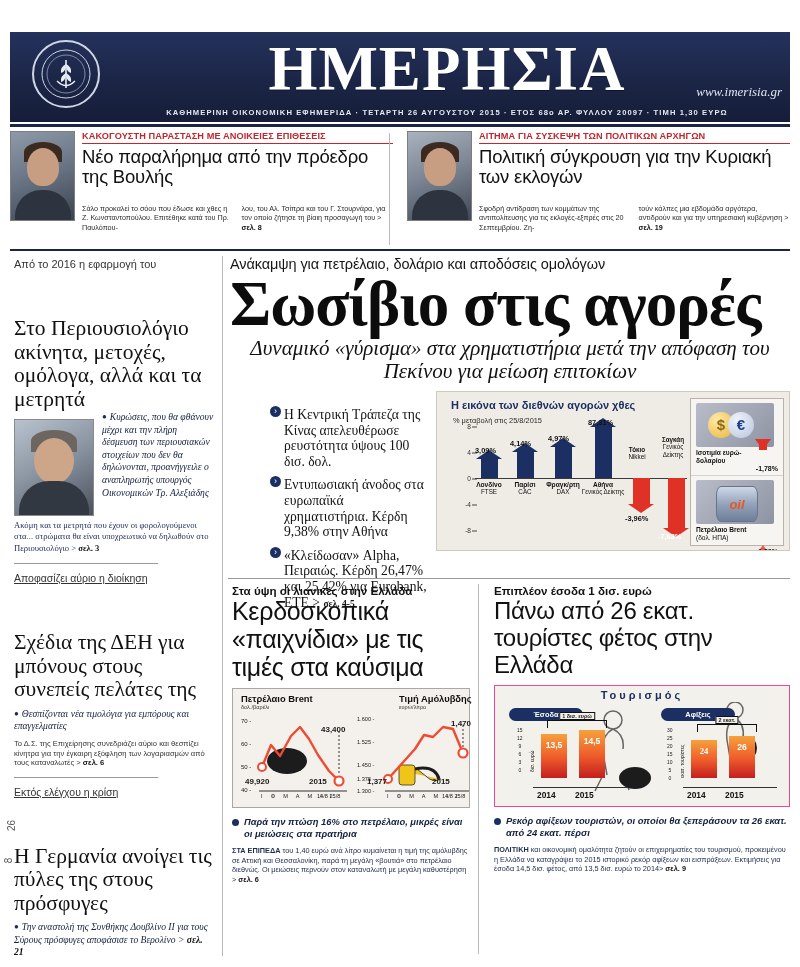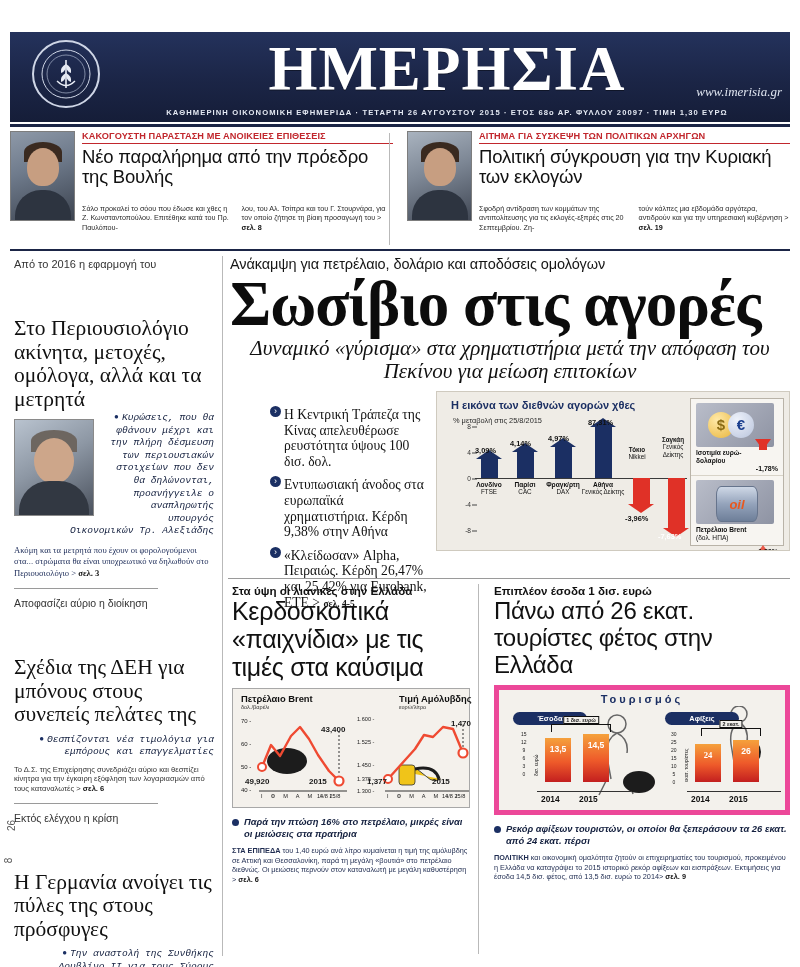--- a/index.html
+++ b/index.html
@@ -89,30 +89,29 @@
   .lc-photo{
     width:78px;height:95px;float:left;margin:8px 8px 4px 0;
     border:1px solid #8a8a8a;position:relative;overflow:hidden;
     background:linear-gradient(150deg,#b9c3cf 0%,#8d97a4 45%,#4a515d 100%);
   }
   .lc-photo .f{position:absolute;left:50%;top:18px;transform:translateX(-50%);width:40px;height:46px;border-radius:50%;background:#cda68a;}
   .lc-photo .h{position:absolute;left:50%;top:10px;transform:translateX(-50%);width:46px;height:22px;border-radius:50% 50% 0 0;background:#6d6660;}
   .lc-photo .b{position:absolute;left:50%;bottom:0;transform:translateX(-50%);width:70px;height:34px;border-radius:30px 30px 0 0;background:#323842;}
   .blurb-italic{
     font-size:9.6px;line-height:12.6px;font-style:italic;color:#14203f;
-    font-family:Liberation Mono, monospace;
-    text-align:right;
+    font-family:Liberation Serif, serif;
   }
   .bull{color:#1b2f63;font-size:8px;margin-right:3px;vertical-align:1px;}
   .body-serif{
     clear:both;font-family:"Liberation Serif",serif;
     font-size:8.6px;line-height:11.4px;color:#21305c;margin-top:7px;
   }
   .thin-rule{height:1px;background:#9a9a9a;margin:9px 0 8px 0;width:72%;}
-  .lc-kicker{font-size:10.5px;color:#333;}
+  .lc-kicker{font-size:10.5px;color:#333;text-decoration:underline;}
   .lc-note{font-size:7.6px;line-height:9.6px;color:#333;margin-top:6px;font-family:"Liberation Sans",sans-serif;}
 
   
   .center{position:absolute;left:230px;top:256px;width:560px;}
   .c-kicker{font-size:14.5px;color:#161616;letter-spacing:-.1px;}
   .mega{
     font-family:"Liberation Serif", serif;font-weight:700;
     font-size:63px;line-height:62px;letter-spacing:-1px;color:#0c0c0c;
     margin:1px 0 2px 0;
   }
@@ -198,21 +197,21 @@
   .lc-title{font-size:9.4px;font-weight:700;color:#111;}
   .lc-unit{font-size:5.6px;color:#333;}
   .bullet-italic{
     font-size:9.4px;line-height:12px;font-style:italic;font-weight:700;color:#14203f;
     padding-left:12px;position:relative;margin-top:8px;
   }
   .bullet-italic:before{content:"";position:absolute;left:0;top:3px;width:7px;height:7px;border-radius:50%;background:#1b2f63;}
   .deck{font-size:7.3px;line-height:9.6px;color:#1d2a4f;margin-top:6px;font-family:"Liberation Sans",sans-serif;}
 
   
-  .tourbox{border:5px solid #ec4899;background:#f3f1ec;height:120px;position:relative;margin-top:7px;overflow:hidden;}
+  .tourbox{border:1px solid #ec4899;background:#f3f1ec;height:120px;position:relative;margin-top:7px;overflow:hidden;}
   .tour-title{text-align:center;font-size:11px;font-weight:700;letter-spacing:3px;color:#1b2f63;padding-top:3px;}
   .pill{
     position:absolute;height:13px;border-radius:7px;background:#1b2f63;color:#fff;
     font-size:7.4px;font-weight:700;text-align:center;line-height:13px;width:74px;
   }
   .tbar{position:absolute;width:26px;background:linear-gradient(180deg,#f5a13c 0%,#ee5a2a 55%,#c31f1f 100%);}
   .tbar span{display:block;text-align:center;color:#fff;font-size:8.6px;font-weight:700;padding-top:6px;}
   .tyr{position:absolute;font-size:8.4px;font-weight:700;color:#111;}
   .callout{position:absolute;border:1px solid #111;border-bottom:none;height:7px;}
   .callout b{position:absolute;left:50%;top:-9px;transform:translateX(-50%);white-space:nowrap;

